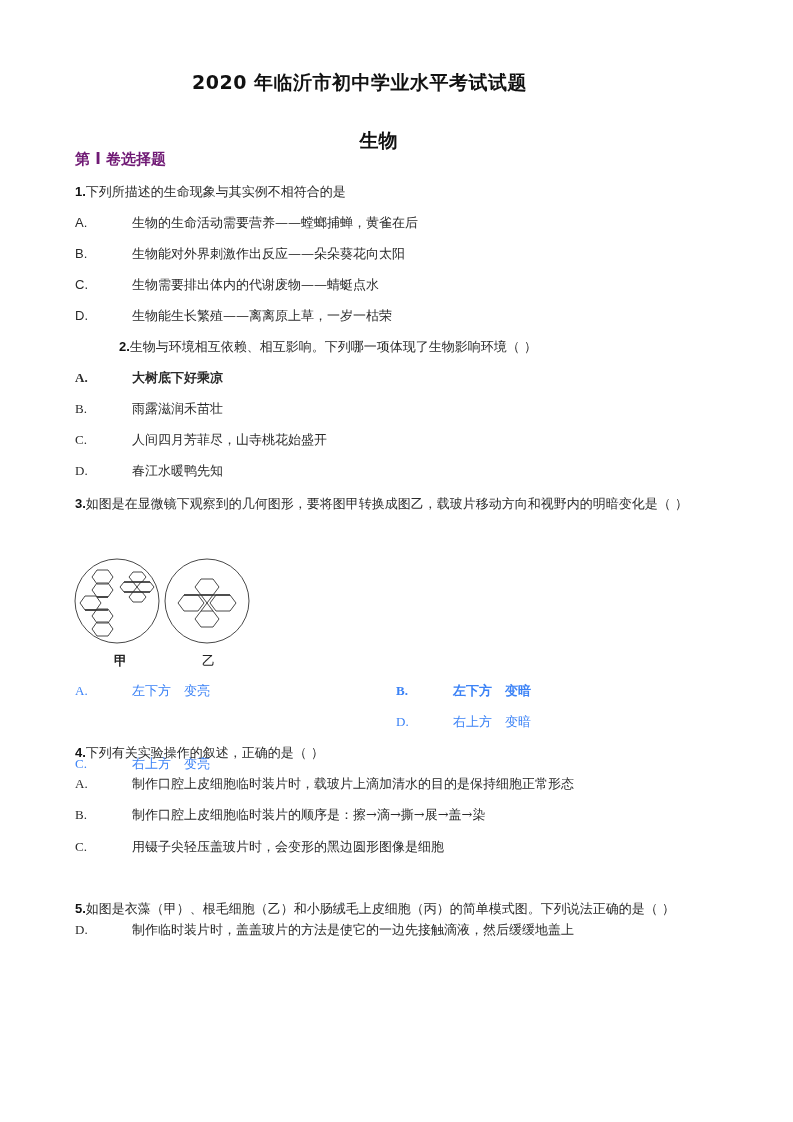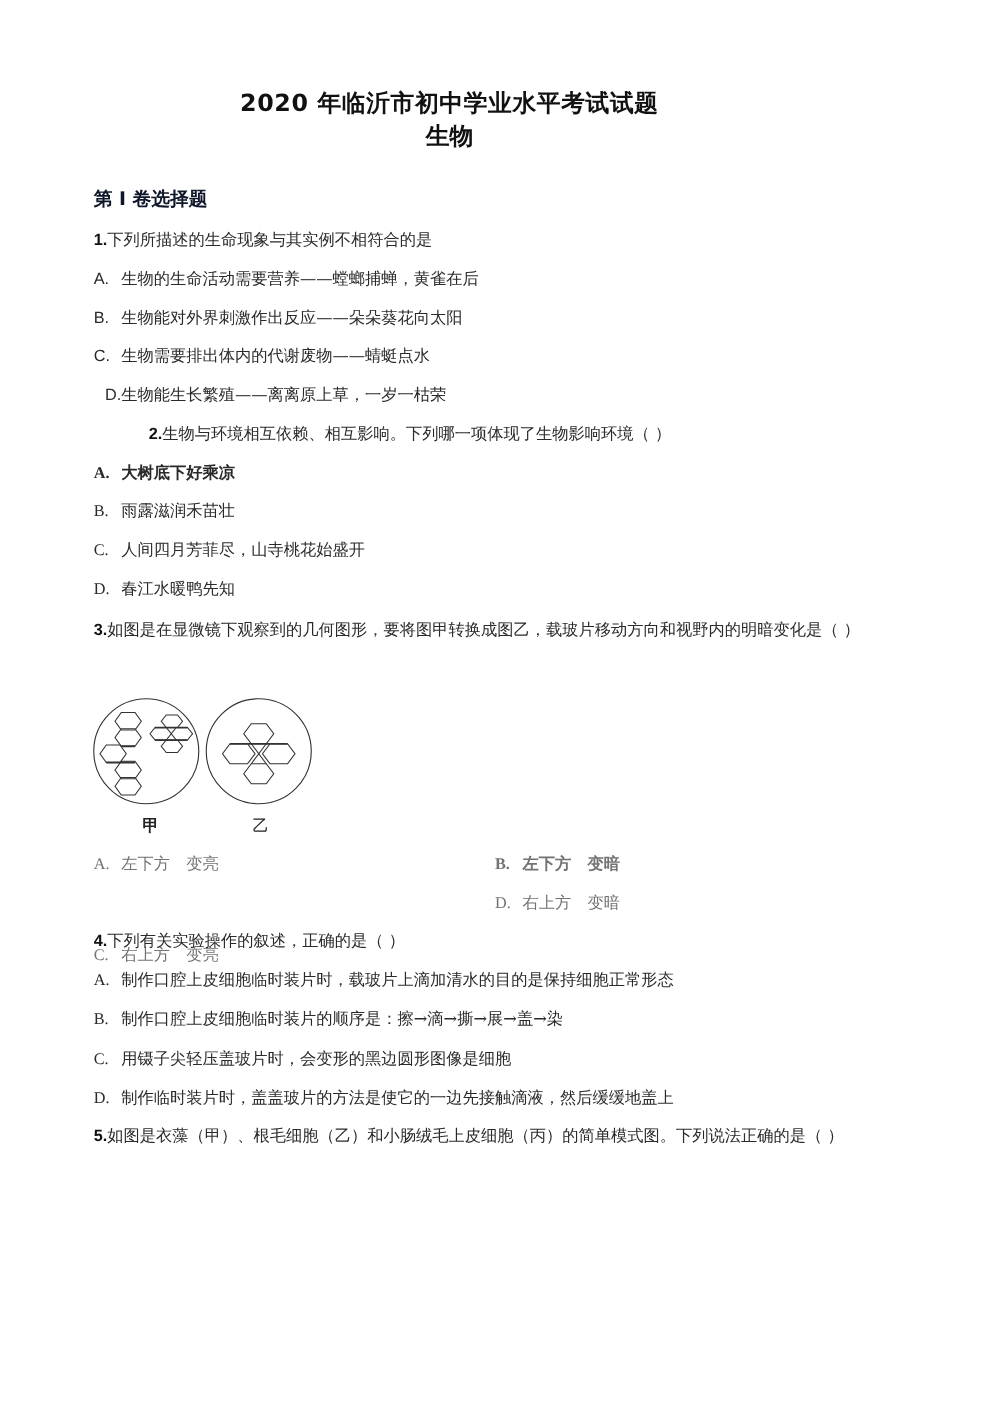--- a/index.html
+++ b/index.html
@@ -23,31 +23,32 @@
       font-family: "DejaVu Sans", "Liberation Sans", sans-serif;
       font-weight: bold;
       color: #111111;
     }
     .title-main {
       top: 70px;
       font-size: 19px;
       letter-spacing: 0.5px;
     }
     .title-sub {
-      top: 96px;
+      top: 128px;
       font-size: 19px;
+      padding-left: 19px;
     }
     .section {
       position: absolute;
       left: 75px;
       top: 150px;
       font-size: 15px;
       font-weight: bold;
       font-family: "DejaVu Sans", "Liberation Sans", sans-serif;
-      color: #0f172a;
+      color: #701a75;
     }
     .line {
       position: absolute;
       left: 75px;
       font-size: 13px;
       line-height: 18px;
       white-space: nowrap;
       color: #2a2a2a;
     }
     .q-stem .num {
@@ -58,27 +59,28 @@
     .opt-letter {
       display: inline-block;
       width: 22px;
       font-family: "Liberation Sans", sans-serif;
     }
     .opt-letter.serif {
       font-family: "Liberation Serif", serif;
     }
     .opt-text {
       display: inline-block;
+      margin-left: 35px;
     }
     .half-col {
       position: absolute;
       font-size: 13px;
       line-height: 18px;
       white-space: nowrap;
-      color: #737373;
+      color: #3b82f6;
     }
     .figure {
       position: absolute;
       left: 70px;
       top: 555px;
       width: 190px;
       height: 115px;
     }
     .fig-label {
       position: absolute;
@@ -99,21 +101,21 @@
 </div>
 <div class="line" style="top:214px;">
   <span class="opt-letter">A.</span><span class="opt-text">生物的生命活动需要营养——螳螂捕蝉，黄雀在后</span>
 </div>
 <div class="line" style="top:245px;">
   <span class="opt-letter">B.</span><span class="opt-text">生物能对外界刺激作出反应——朵朵葵花向太阳</span>
 </div>
 <div class="line" style="top:276px;">
   <span class="opt-letter">C.</span><span class="opt-text">生物需要排出体内的代谢废物——蜻蜓点水</span>
 </div>
-<div class="line" style="top:307px;text-align:right;">
+<div class="line" style="top:307px;">
   <span class="opt-letter">D.</span><span class="opt-text">生物能生长繁殖——离离原上草，一岁一枯荣</span>
 </div>
 
 <div class="line q-stem" style="top:338px;margin-left:44px;">
   <span class="num">2.</span><span>生物与环境相互依赖、相互影响。下列哪一项体现了生物影响环境（    ）</span>
 </div>
 <div class="line" style="top:369px;font-weight:bold;">
   <span class="opt-letter serif">A.</span><span class="opt-text">大树底下好乘凉</span>
 </div>
 <div class="line" style="top:400px;">
@@ -185,19 +187,19 @@
 </div>
 <div class="line" style="top:775px;">
   <span class="opt-letter serif">A.</span><span class="opt-text">制作口腔上皮细胞临时装片时，载玻片上滴加清水的目的是保持细胞正常形态</span>
 </div>
 <div class="line" style="top:806px;">
   <span class="opt-letter serif">B.</span><span class="opt-text">制作口腔上皮细胞临时装片的顺序是：擦→滴→撕→展→盖→染</span>
 </div>
 <div class="line" style="top:838px;">
   <span class="opt-letter serif">C.</span><span class="opt-text">用镊子尖轻压盖玻片时，会变形的黑边圆形图像是细胞</span>
 </div>
-<div class="line" style="top:869px;">
+<div class="line" style="top:921px;">
   <span class="opt-letter serif">D.</span><span class="opt-text">制作临时装片时，盖盖玻片的方法是使它的一边先接触滴液，然后缓缓地盖上</span>
 </div>
 
 <div class="line q-stem" style="top:900px;">
   <span class="num">5.</span><span>如图是衣藻（甲）、根毛细胞（乙）和小肠绒毛上皮细胞（丙）的简单模式图。下列说法正确的是（      ）</span>
 </div>
 
 </body></html>

